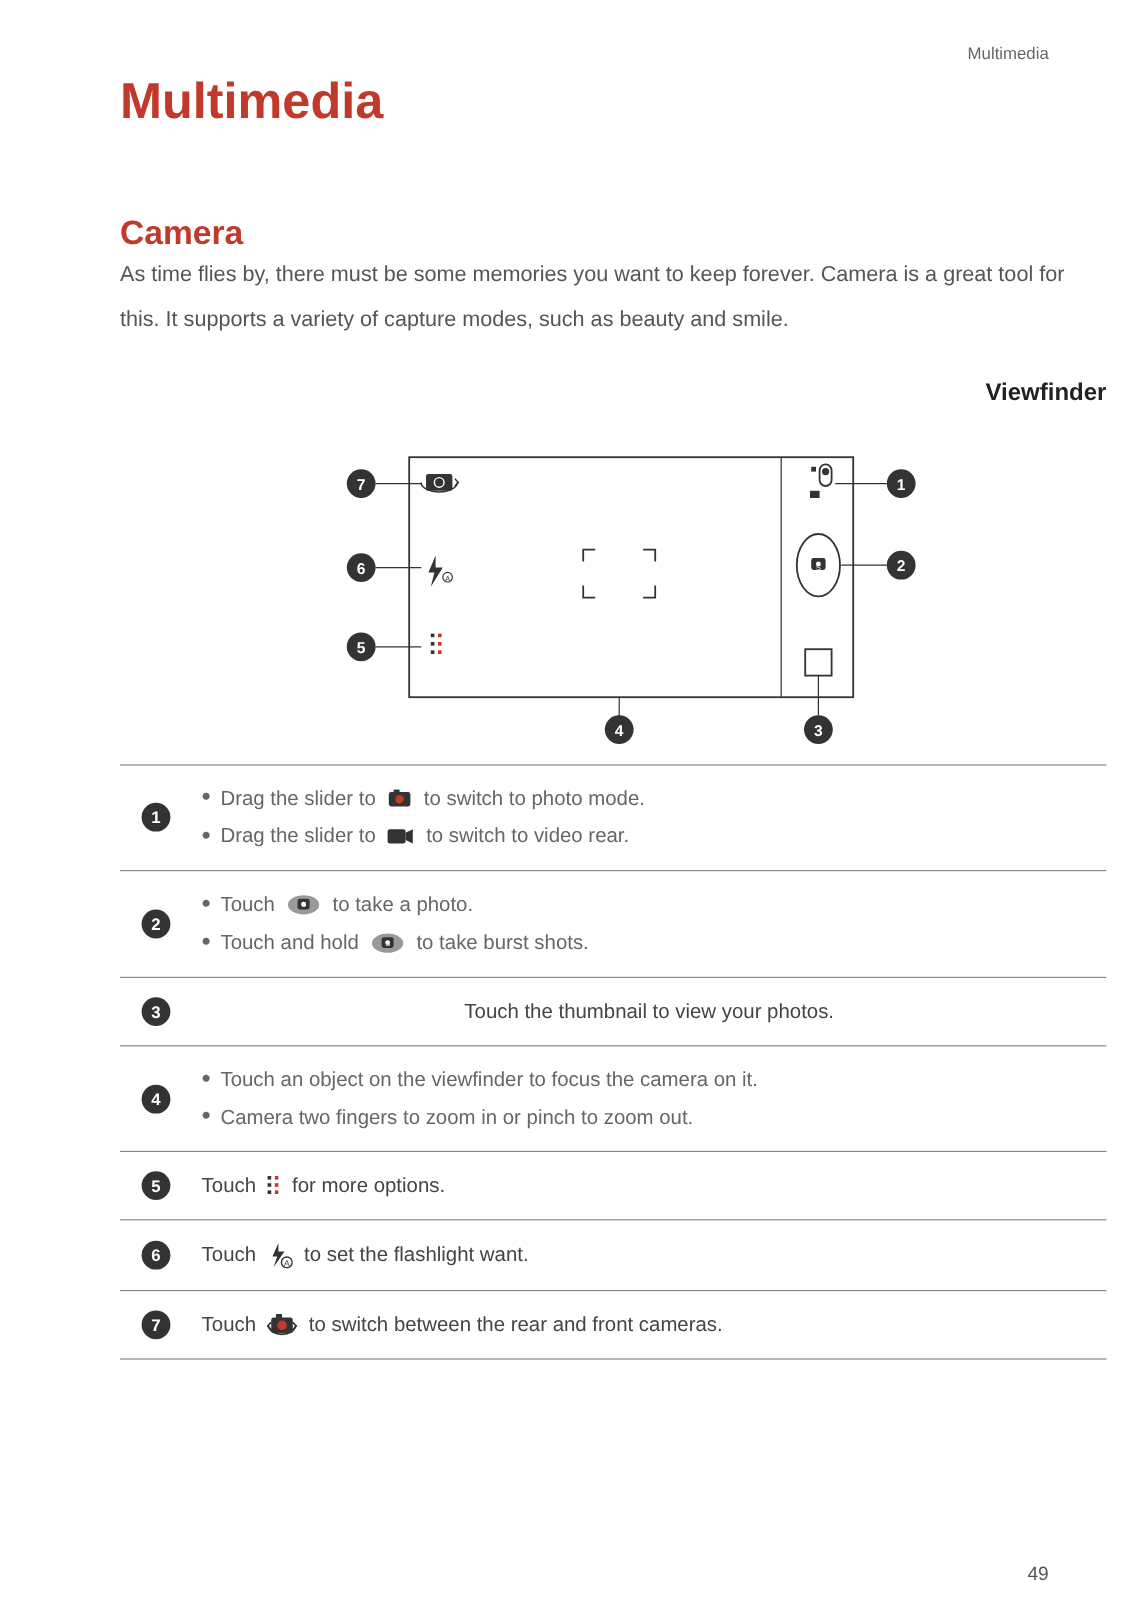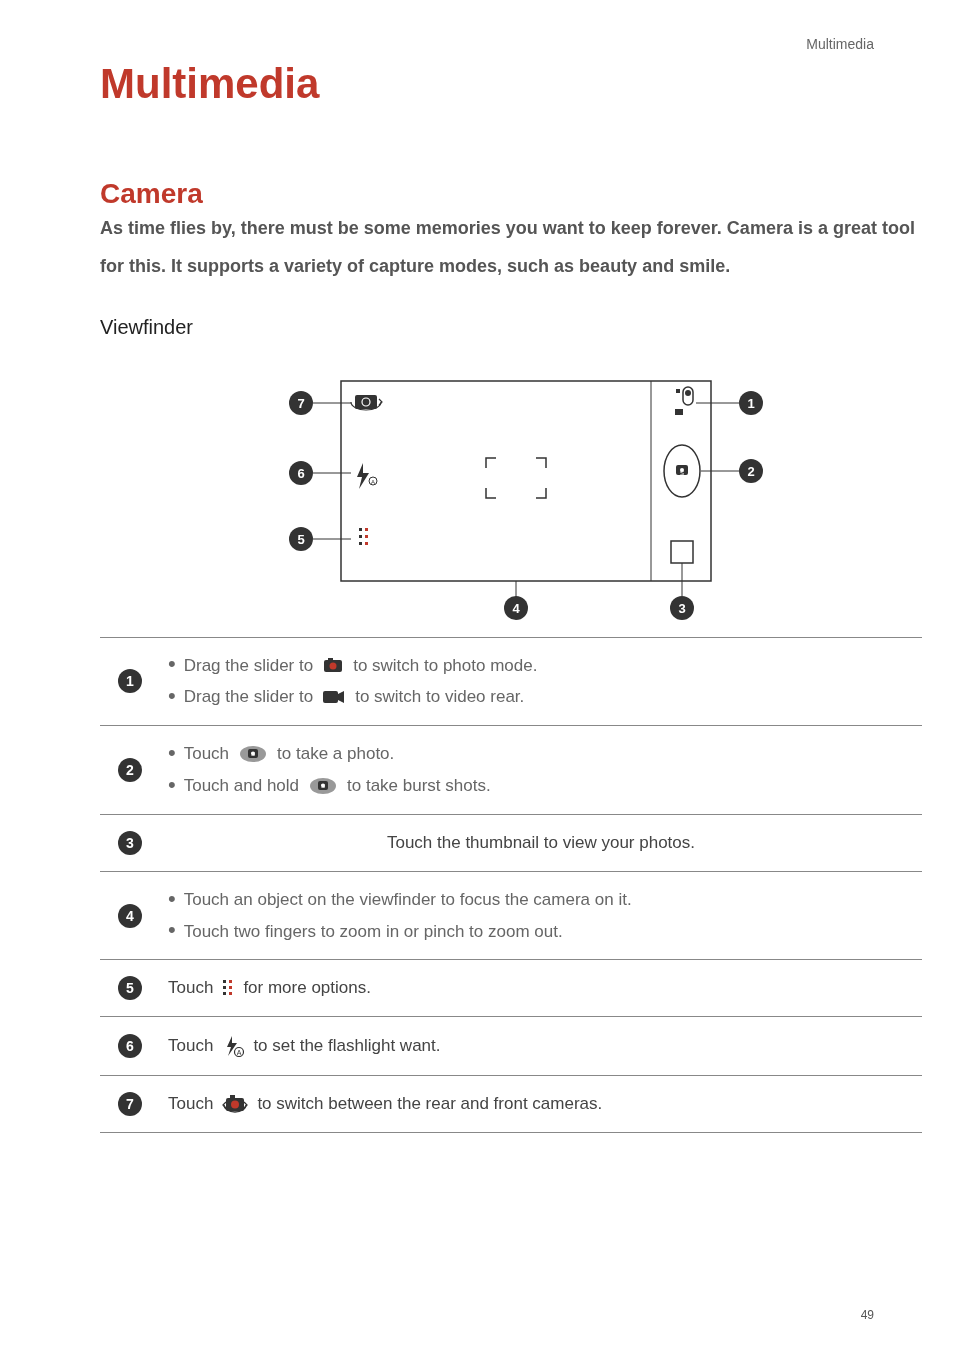--- a/index.html
+++ b/index.html
@@ -1,32 +1,32 @@
 <!DOCTYPE html>
 <html><head>
 <meta charset="utf-8">
 <style>
   * { box-sizing: border-box; margin: 0; padding: 0; }
   html, body { width: 954px; height: 1352px; background: #fff; font-family: Arial, Helvetica, sans-serif; color: #333; }
   .page { padding: 60px 32px 40px 100px; position: relative; height: 100%; }
   .header-right { position: absolute; top: 36px; right: 80px; font-size: 14px; color: #666; }
   h1.title { font-size: 42px; color: #c0392b; font-weight: bold; margin-bottom: 70px; }
   h2.section { font-size: 28px; color: #c0392b; font-weight: bold; }
-  .intro { font-size: 18px; color: #555; line-height: 2.1; margin-bottom: 30px; font-weight: bold; }
-  h3.sub { font-size: 20px; color: #222; font-weight: normal; margin-bottom: 24px; }
+  .intro { font-size: 18px; color: #555; line-height: 2.1; margin-bottom: 30px; }
+  h3.sub { font-size: 20px; color: #222; font-weight: bold; margin-bottom: 24px; text-align: right; }
   .diagram-wrap { width: 100%; display: flex; justify-content: center; margin-bottom: 14px; }
   .table { width: 100%; border-collapse: collapse; }
   .table td { border-top: 1px solid #888; border-bottom: 1px solid #888; padding: 12px 8px; vertical-align: middle; font-size: 17px; color: #444; }
   .table td.num { width: 60px; text-align: center; }
   .badge { display: inline-flex; width: 24px; height: 24px; border-radius: 50%; background: #333; color: #fff; font-size: 14px; align-items: center; justify-content: center; font-weight: bold; }
   .bul { display: flex; align-items: center; gap: 6px; line-height: 1.4; padding: 4px 0; color: #666; }
   .dot { font-size: 22px; line-height: 0; position: relative; top: -1px; margin-right: 2px; }
   .plain { color: #444; }
   .icon { display: inline-flex; vertical-align: middle; margin: 0 3px; }
-  .pagenum { position: absolute; bottom: 30px; right: 80px; font-size: 12px; color: #555; }
+  .pagenum { position: absolute; bottom: 30px; right: 80px; font-size: 16px; color: #555; }
 </style>
 </head>
 <body>
 
 <div class="page">
   <div class="header-right">Multimedia</div>
 
   <h1 class="title">Multimedia</h1>
 
   <h2 class="section">Camera</h2>
@@ -192,21 +192,21 @@
 
     <tr>
       <td class="num"><span class="badge">4</span></td>
       <td>
         <div class="bul">
               <span class="dot">•</span>
               <span>Touch an object on the viewfinder to focus the camera on it.</span>
             </div>
         <div class="bul">
               <span class="dot">•</span>
-              <span>Touch two fingers to zoom in or pinch to zoom out.</span>
+              <span>Camera two fingers to zoom in or pinch to zoom out.</span>
             </div>
       </td>
     </tr>
 
     <tr>
       <td class="num"><span class="badge">5</span></td>
       <td>
         <div class="plain" style="display:flex;align-items:center;gap:6px;padding:6px 0;">
           <span>Touch </span>
           <span class="icon">

